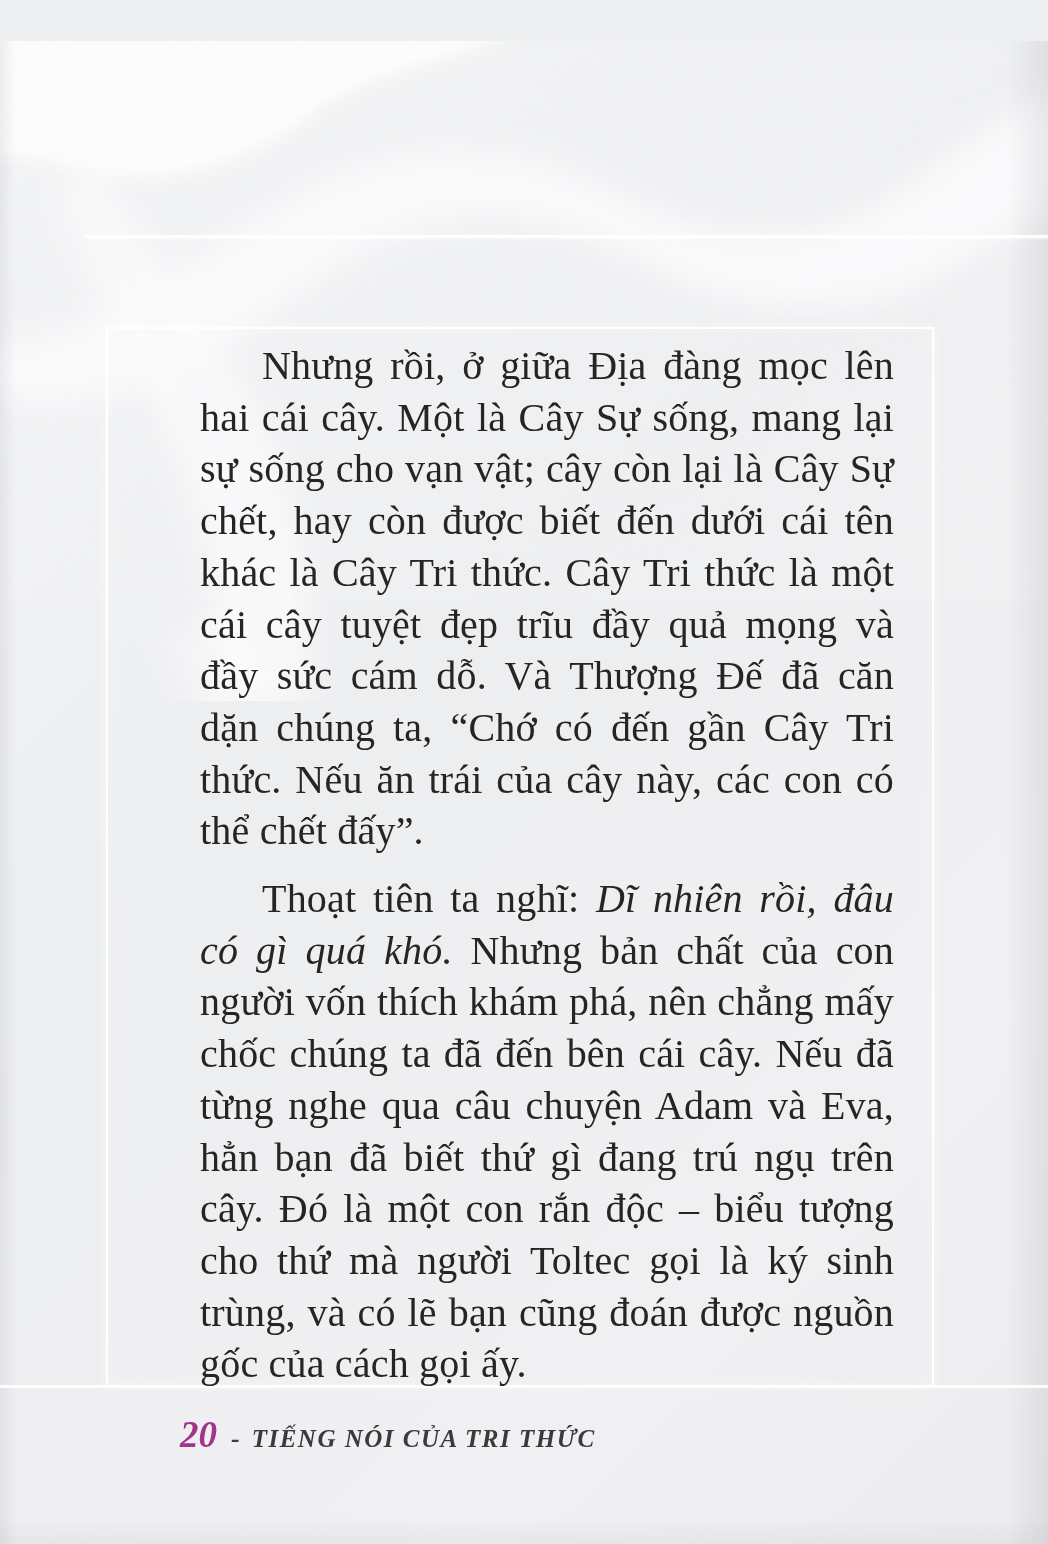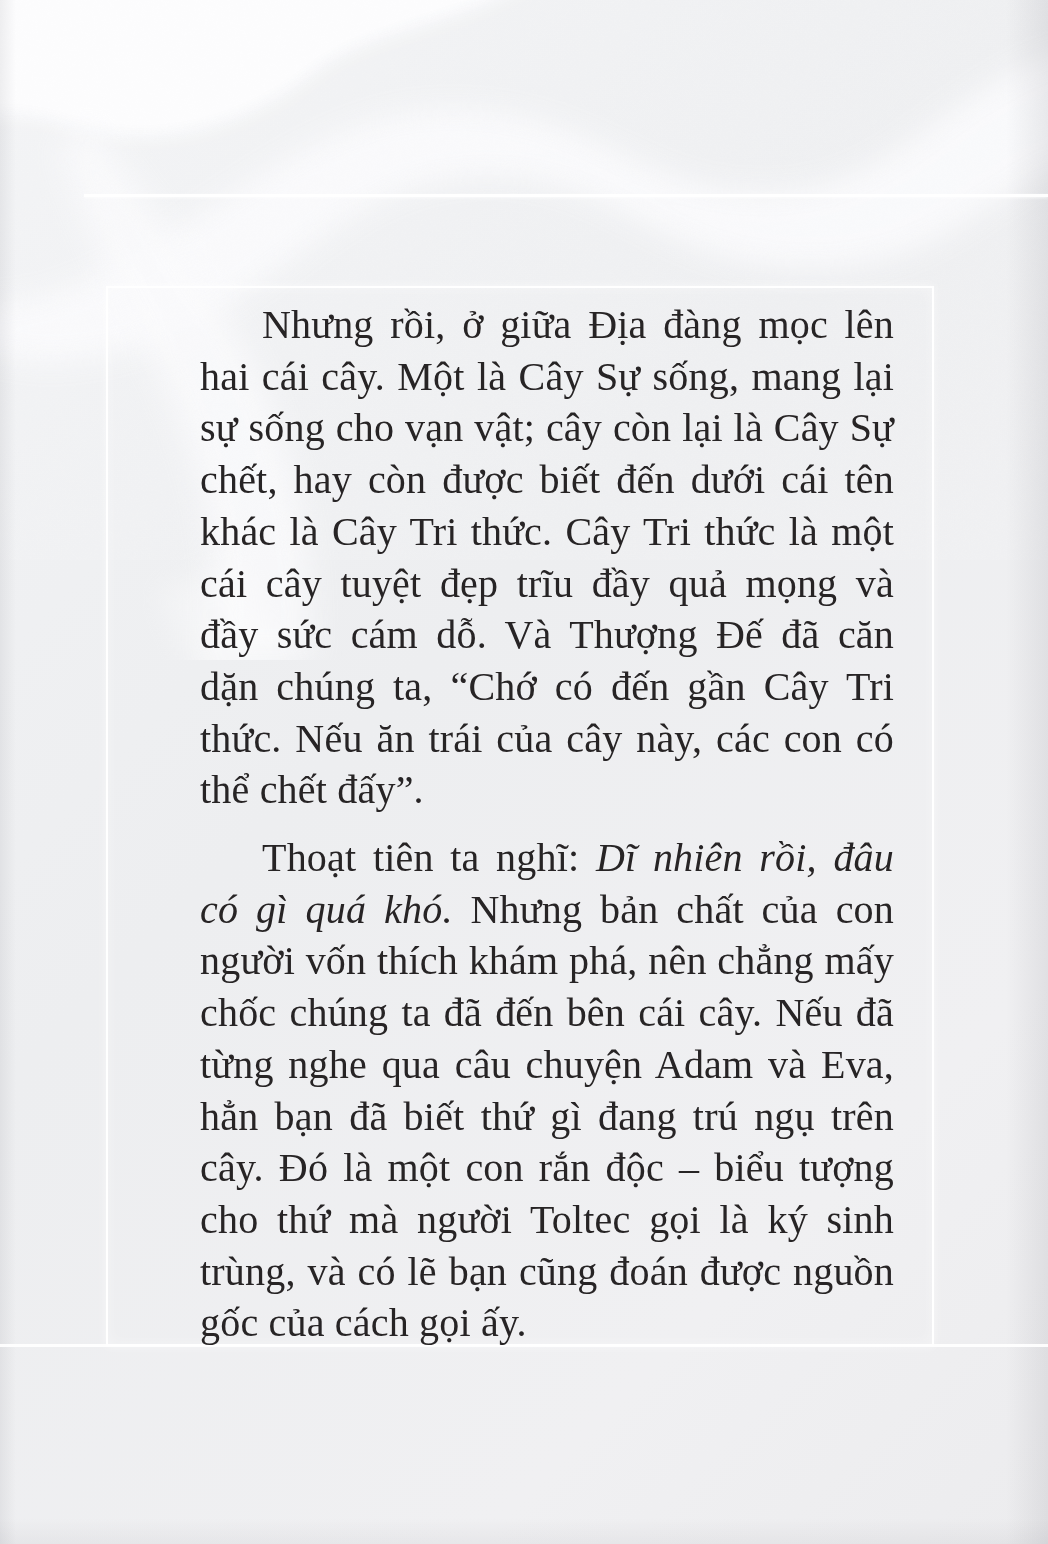--- a/index.html
+++ b/index.html
@@ -13,20 +13,21 @@
   html,body{margin:0;padding:0;}
   body{
     width:1048px;height:1544px;
     position:relative;overflow:hidden;
     background:var(--page-background);
     font-family:"Liberation Serif","DejaVu Serif",serif;
   }
   .page{
     position:absolute;inset:0;
     background:linear-gradient(135deg,#f2f3f5 0%,#edeef0 42%,#f0f0f2 78%,#ececee 100%);
+    margin-top:41px;
   }
   .edge-left{
     position:absolute;left:0;top:0;width:16px;height:100%;
     background:linear-gradient(to right,rgba(110,110,120,0.10),rgba(110,110,120,0));
   }
   .edge-right{
     position:absolute;right:0;top:0;width:42px;height:100%;
     background:linear-gradient(to left,rgba(110,110,120,0.12),rgba(110,110,120,0));
   }
   .edge-bottom{
@@ -118,14 +119,19 @@
   <div class="top-hline"></div>
   <div class="bottom-hline"></div>
 
   <div class="content-frame"></div>
 
   <div class="text-column">
     <p><span>Nhưng rồi, ở giữa Địa đàng mọc lên hai cái cây. Một là Cây Sự sống, mang lại sự sống cho vạn vật; cây còn lại là Cây Sự chết, hay còn được biết đến dưới cái tên khác là Cây Tri thức. Cây Tri thức là một cái cây tuyệt đẹp trĩu đầy quả mọng và đầy sức cám dỗ. Và Thượng Đế đã căn dặn chúng ta, “Chớ có đến gần Cây Tri thức. Nếu ăn trái của cây này, các con có thể chết đấy”.</span></p>
     <p><span>Thoạt tiên ta nghĩ: </span><em>Dĩ nhiên rồi, đâu có gì quá khó.</em><span> Nhưng bản chất của con người vốn thích khám phá, nên chẳng mấy chốc chúng ta đã đến bên cái cây. Nếu đã từng nghe qua câu chuyện Adam và Eva, hẳn bạn đã biết thứ gì đang trú ngụ trên cây. Đó là một con rắn độc – biểu tượng cho thứ mà người Toltec gọi là ký sinh trùng, và có lẽ bạn cũng đoán được nguồn gốc của cách gọi ấy.</span></p>
   </div>
 
+  <div class="footer">
+    <span class="page-number">20</span>
+    <span class="footer-sep">-</span>
+    <span class="book-title">TIẾNG NÓI CỦA TRI THỨC</span>
+  </div>
 
 </div>
 
 </body></html>

